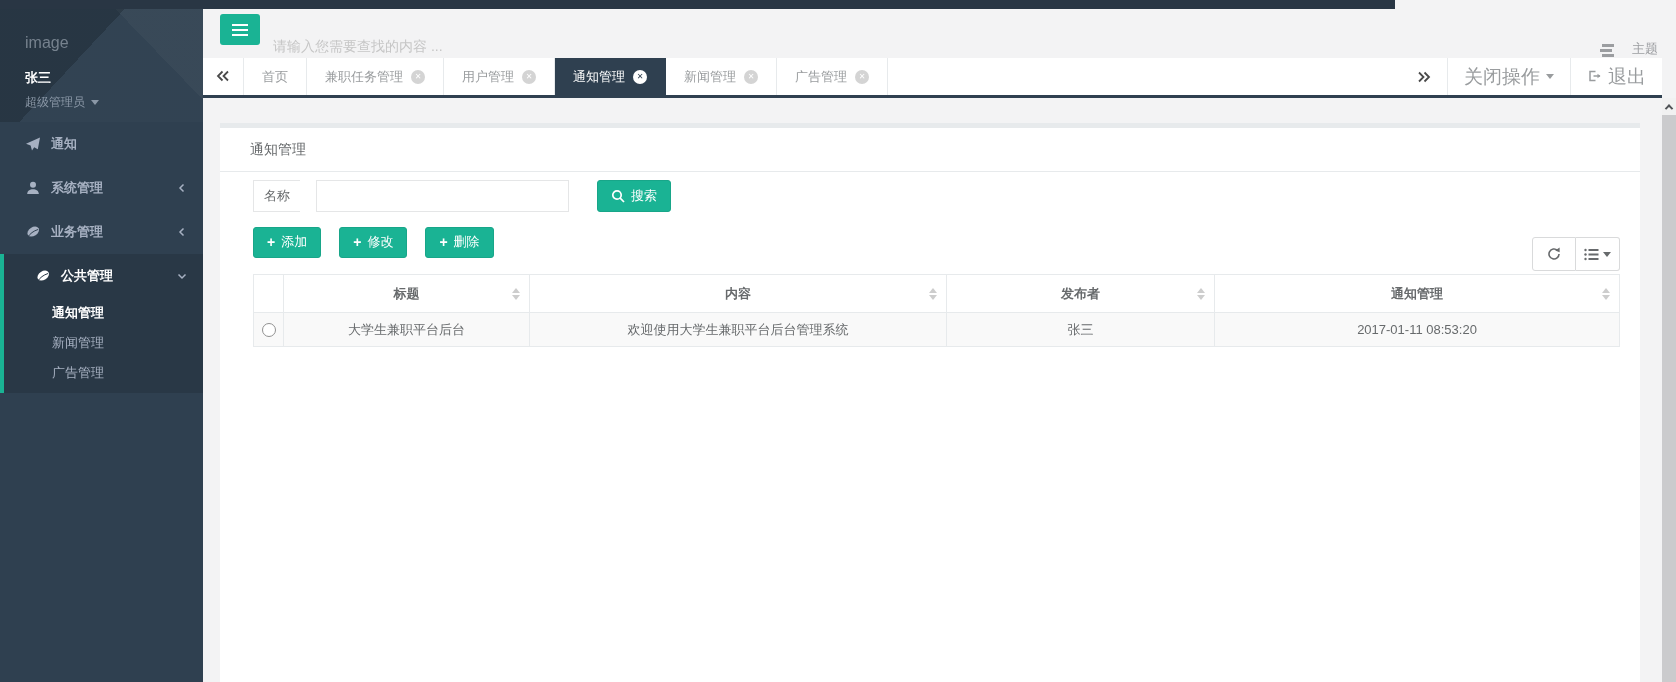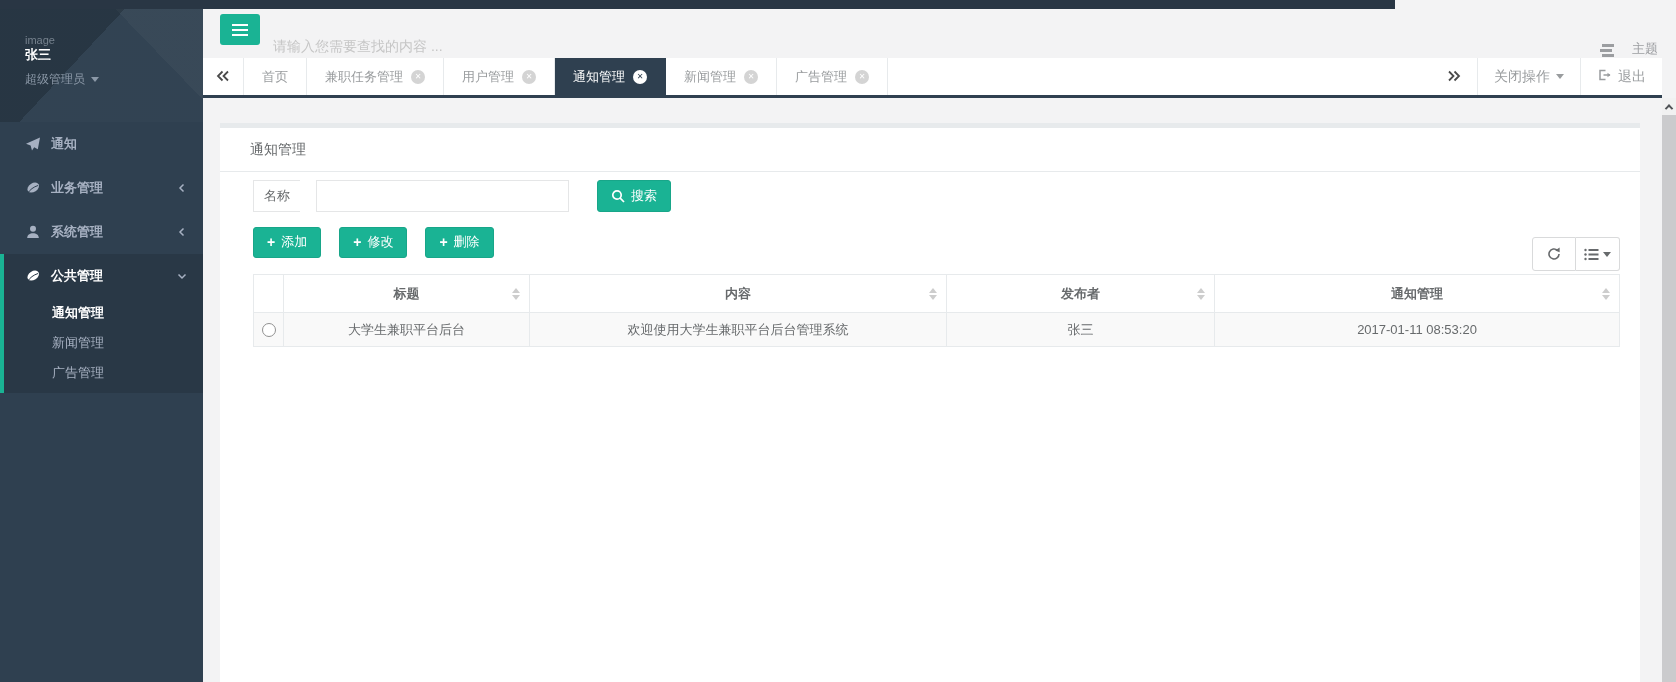--- a/index.html
+++ b/index.html
@@ -12,31 +12,31 @@
   .top-strip { position:absolute; left:0; top:0; width:1395px; height:9px; background:#293644; z-index:9; }
 
   
   .sidebar { position:absolute; left:0; top:0; width:203px; height:682px; background:#2f4050; z-index:5; }
   .profile {
     padding:34px 25px 16px 25px; height:122px;
     background-image:
       linear-gradient(133deg, rgba(0,0,0,0.16) 0%, rgba(0,0,0,0.16) 42%, rgba(255,255,255,0.015) 42%),
       linear-gradient(226deg, rgba(255,255,255,0.03) 0%, rgba(255,255,255,0.03) 30%, transparent 30%);
   }
-  .profile-img { color:#76828e; font-size:11px; margin-bottom:0; }
+  .profile-img { color:#76828e; font-size:16px; margin-bottom:17px; }
   .profile-name { color:#ffffff; font-size:13px; font-weight:bold; margin-bottom:5px; }
   .profile-role { color:#8b98a7; font-size:12px; cursor:pointer; display:inline-flex; align-items:center; gap:6px; }
   .caret-down { width:0; height:0; border:4px solid transparent; border-top:5px solid #8b98a7; margin-top:4px; }
 
   .nav-item { height:44px; display:flex; align-items:center; padding-left:25px; color:#a7b1c2;
     font-size:13px; font-weight:bold; position:relative; cursor:pointer; }
   .nav-item .ic { width:17px; margin-right:9px; display:inline-flex; color:#a7b1c2; }
   .nav-chevron { position:absolute; right:15px; display:inline-flex; color:#a7b1c2; }
   .nav-group.active { background:#293846; border-left:4px solid #1ab394; padding-bottom:5px; }
-  .nav-group.active > .nav-item { padding-left:21px; color:#ffffff; }
+  .nav-group.active > .nav-item { padding-left:31px; color:#ffffff; }
   .nav-group.active > .nav-item .ic { color:#ffffff; }
   .sub-item { height:30px; line-height:30px; padding-left:48px; color:#a7b1c2; font-size:13px; cursor:pointer; }
   .sub-item.active { color:#ffffff; font-weight:bold; }
 
   
   .topbar { position:absolute; left:203px; top:0; width:1473px; height:58px; background:#f3f3f4; }
   .hamburger-btn { position:absolute; left:17px; top:14px; width:40px; height:31px; background:#1ab394;
     border:none; border-radius:3px; display:flex; flex-direction:column; justify-content:center;
     align-items:center; gap:3px; cursor:pointer; }
   .hamburger-btn i { display:block; width:16px; height:2px; background:#fff; }
@@ -54,21 +54,21 @@
     border-right:1px solid #e7eaec; cursor:pointer; color:#4a4a4a; background:#fff; }
   .tab { display:flex; align-items:center; gap:8px; padding:0 18px; font-size:13px; color:#999c9e;
     border-right:1px solid #e7eaec; cursor:pointer; background:#fff; white-space:nowrap; }
   .tab.active { background:#2f4050; color:#ffffff; border-right-color:#2f4050; }
   .tab-close { width:14px; height:14px; border-radius:50%; background:#d4d4d4; color:#ffffff;
     font-size:8px; display:flex; align-items:center; justify-content:center; line-height:1; }
   .tab-close::before { content:"✕"; }
   .tab.active .tab-close { background:#ffffff; color:#2f4050; }
   .tabbar-spacer { flex:1; background:#fff; }
   .tab-right-btn { display:flex; align-items:center; gap:6px; padding:0 16px; color:#999c9e;
-    font-size:14px; cursor:pointer; background:#fff; }
+    font-size:19px; cursor:pointer; background:#fff; }
   .tab-right-btn.bordered { border-left:1px solid #e7eaec; }
   .caret-gray { width:0; height:0; border:4px solid transparent; border-top:5px solid #999c9e; margin-top:4px; }
 
   
   .content { position:absolute; left:203px; top:98px; width:1459px; height:584px; background:#f3f3f4; overflow:hidden; }
   .panel { position:absolute; left:17px; top:25px; width:1420px; height:700px; background:#ffffff;
     border-top:5px solid #e7eaec; }
   .panel-title { padding:13px 20px 12px 30px; font-size:14px; color:#676a6c; border-bottom:1px solid #e7eaec; }
   .panel-body { padding:8px 20px 20px 33px; position:relative; }
 
@@ -139,40 +139,40 @@
         <svg width="16" height="16" viewBox="0 0 16 16">
             <path d="M15 1.5 L1 7.8 l4.6 1.8 L7 14.5 l2.2-3.2 3.6 2z" fill="currentColor"></path>
           </svg>
       </span>
       <span>通知</span>
     </div>
 
     <div class="nav-item">
       <span class="ic">
         <svg width="16" height="16" viewBox="0 0 16 16">
+            <circle cx="8" cy="4.8" r="3" fill="currentColor"></circle>
+            <path d="M2.2 14 c0-3.2 2.6-4.8 5.8-4.8 s5.8 1.6 5.8 4.8z" fill="currentColor"></path>
+          </svg>
+      </span>
+      <span>系统管理</span>
+      <span class="nav-chevron">
+        <svg width="12" height="12" viewBox="0 0 12 12">
+            <polyline points="7.5,2.5 4,6 7.5,9.5" fill="none" stroke="currentColor" stroke-width="1.5"></polyline>
+          </svg>
+      </span>
+    </div>
+
+    <div class="nav-item">
+      <span class="ic">
+        <svg width="16" height="16" viewBox="0 0 16 16">
             <ellipse cx="8.2" cy="7.6" rx="6.3" ry="4.3" transform="rotate(-33 8.2 7.6)" fill="currentColor"></ellipse>
             <path d="M2.5 13.5 C5 9.5 8.5 7 13 5.5" stroke="#2f4050" stroke-width="1" fill="none"></path>
           </svg>
       </span>
       <span>业务管理</span>
-      <span class="nav-chevron">
-        <svg width="12" height="12" viewBox="0 0 12 12">
-            <polyline points="7.5,2.5 4,6 7.5,9.5" fill="none" stroke="currentColor" stroke-width="1.5"></polyline>
-          </svg>
-      </span>
-    </div>
-
-    <div class="nav-item">
-      <span class="ic">
-        <svg width="16" height="16" viewBox="0 0 16 16">
-            <circle cx="8" cy="4.8" r="3" fill="currentColor"></circle>
-            <path d="M2.2 14 c0-3.2 2.6-4.8 5.8-4.8 s5.8 1.6 5.8 4.8z" fill="currentColor"></path>
-          </svg>
-      </span>
-      <span>系统管理</span>
       <span class="nav-chevron">
         <svg width="12" height="12" viewBox="0 0 12 12">
             <polyline points="7.5,2.5 4,6 7.5,9.5" fill="none" stroke="currentColor" stroke-width="1.5"></polyline>
           </svg>
       </span>
     </div>
 
     <div class="nav-group active">
       <div class="nav-item">
         <span class="ic">

